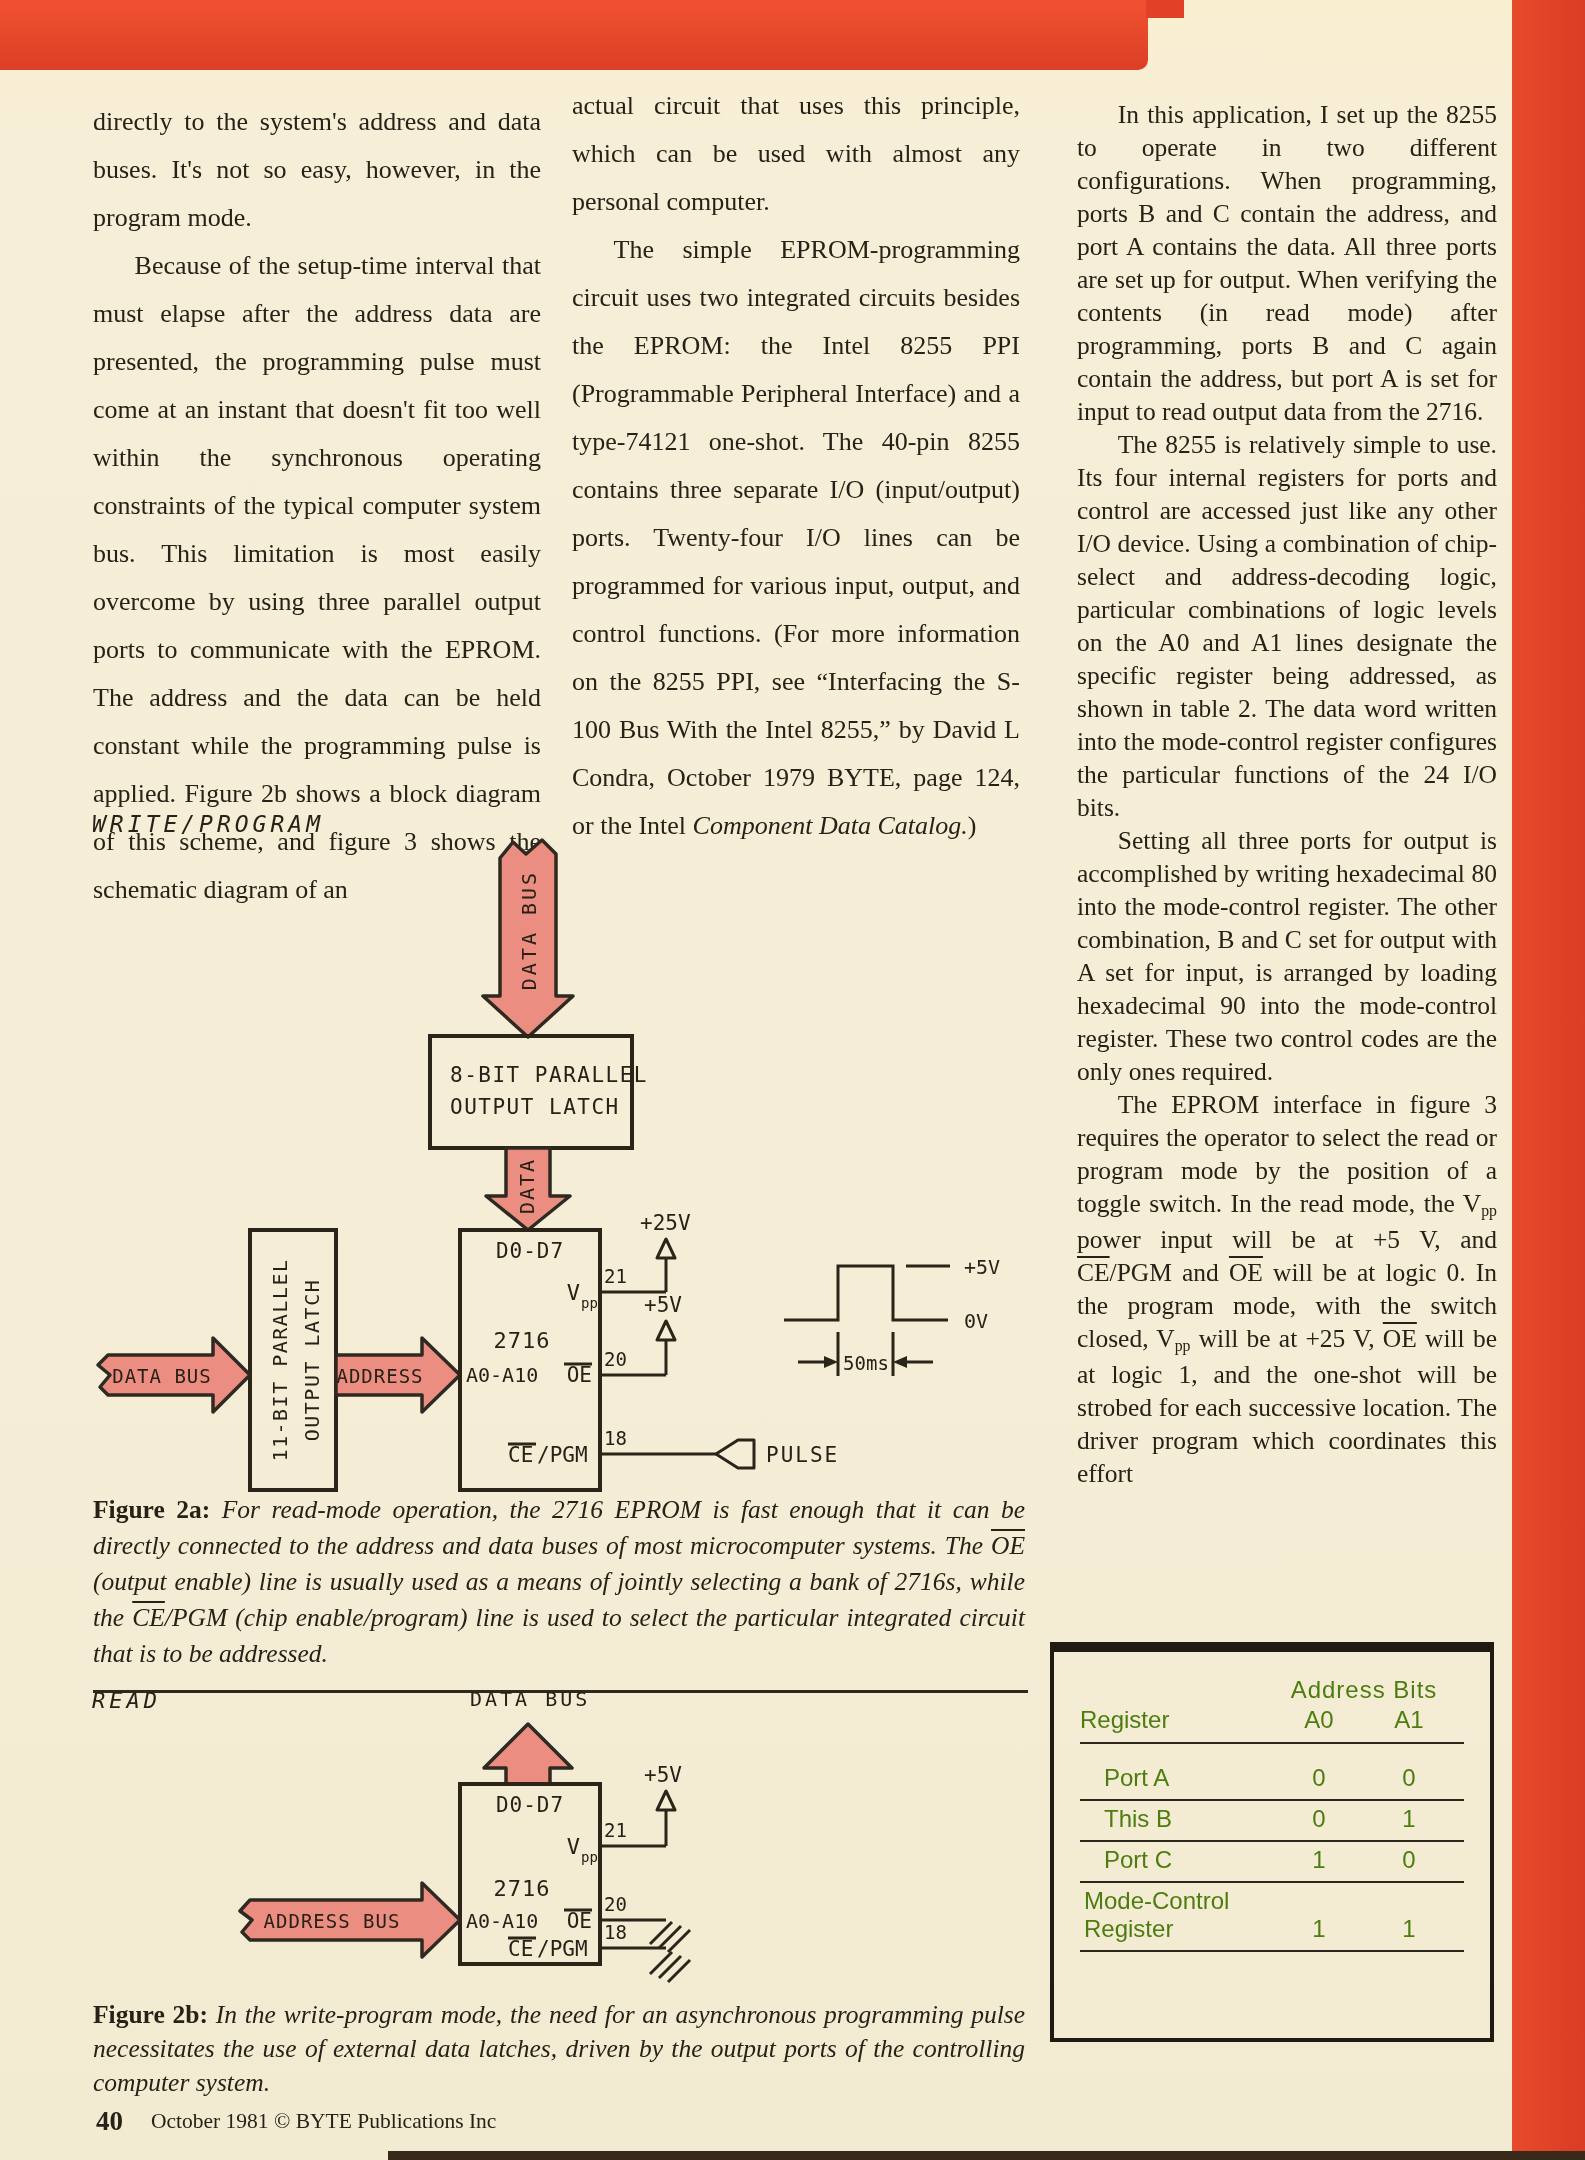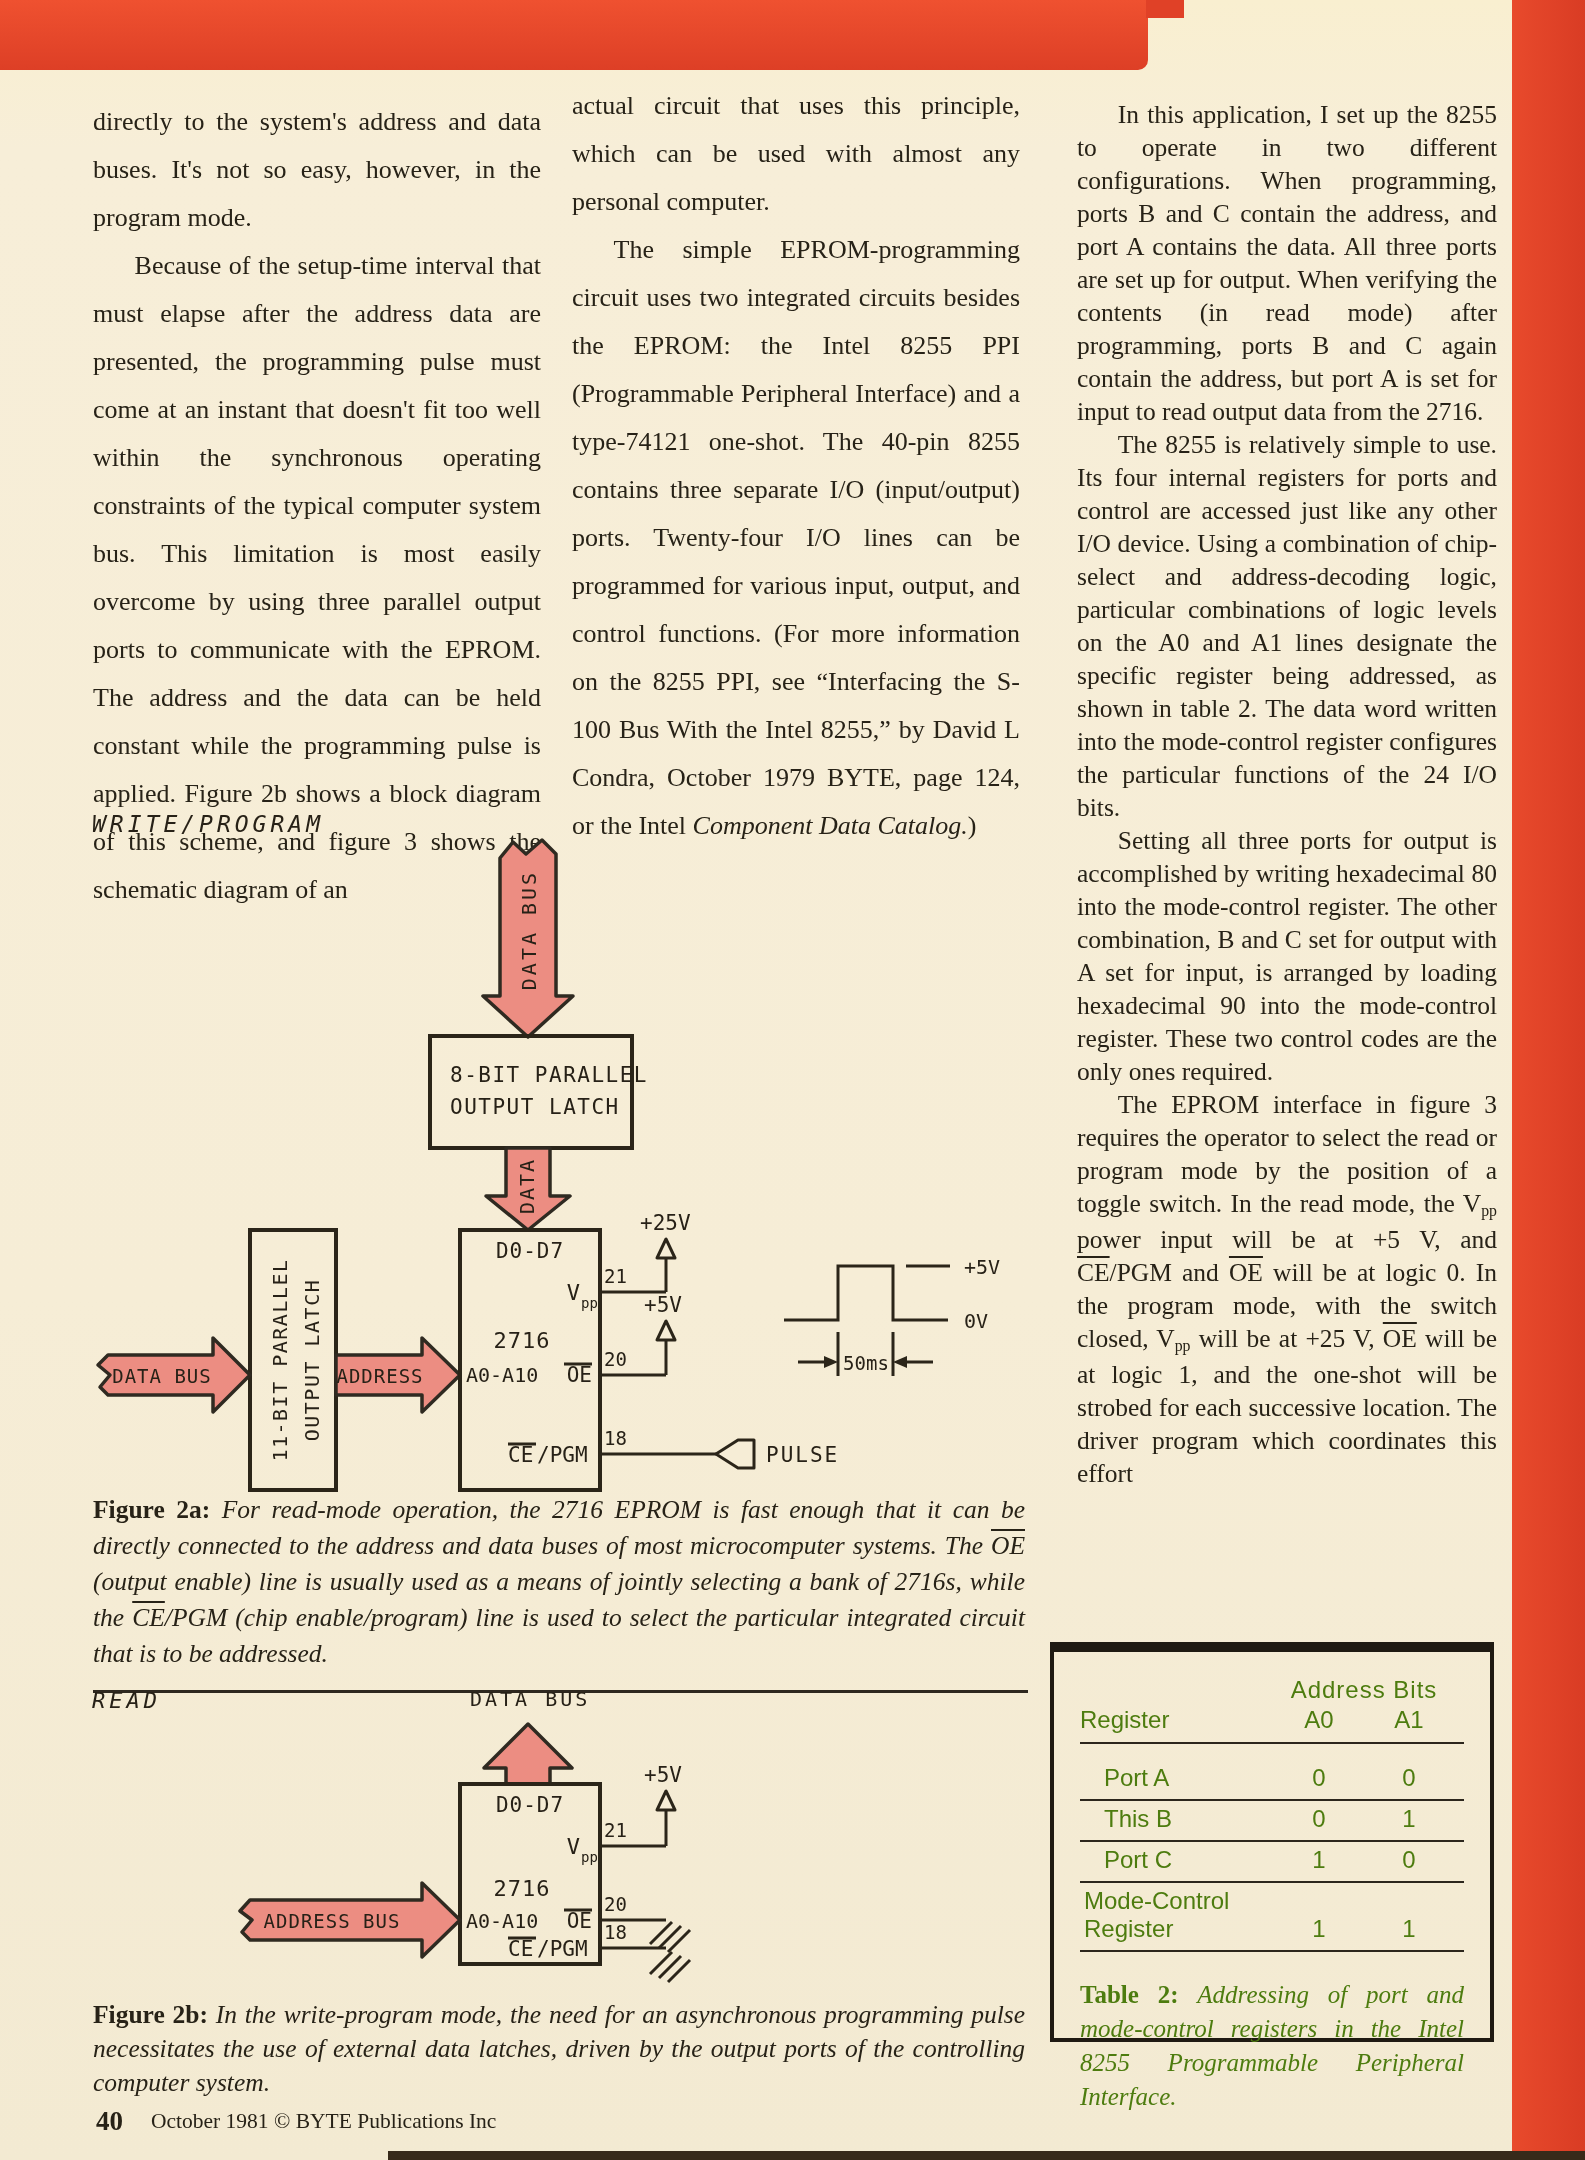--- a/index.html
+++ b/index.html
@@ -243,23 +243,20 @@
 
         <div class="trow mode-row">
           <div class="tname">
             <div>Mode-Control</div>
             <div>Register</div>
           </div>
           <div class="tval">1</div>
           <div class="tval tval-r">1</div>
         </div>
       </div>
-    <div class="t2-caption">
-      
-    <span class="lead">Table 2: </span><span>Addressing of port and mode-control registers in the Intel 8255 Programmable Peripheral Interface.</span></div>
   </div>
 
   <div class="footer">
     <span class="pageno">40</span>
     <span class="credit">October 1981 © BYTE Publications Inc</span>
   </div>
 
   <div class="scan-shadow"></div>
 </div>
 

